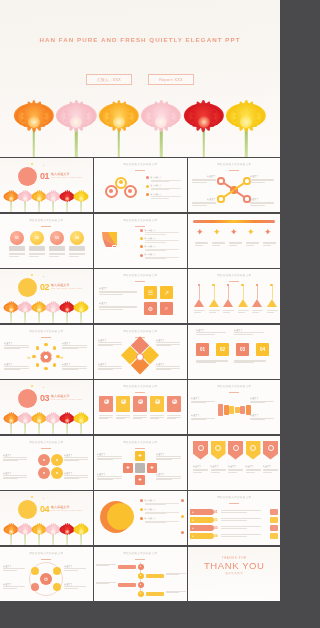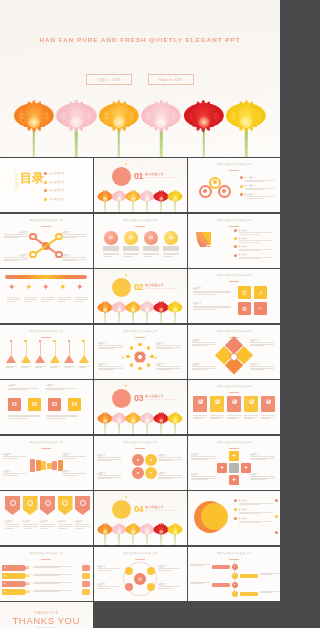--- a/index.html
+++ b/index.html
@@ -272,40 +272,20 @@
             <div style="position: absolute; left: 50%; top: 50%; width: 4.836px; height: 16.12px; margin-left: -2.418px; margin-top: -16.12px; transform-origin: 50% 100%; transform: rotate(315deg) scaleY(0.91799); border-radius: 50% 50% 40% 40%; background: linear-gradient(to top, rgb(255, 225, 77), rgb(246, 196, 13)); opacity: 0.92;"></div>
             <div style="position: absolute; left: 50%; top: 50%; width: 4.836px; height: 16.12px; margin-left: -2.418px; margin-top: -16.12px; transform-origin: 50% 100%; transform: rotate(337.5deg) scaleY(0.978686); border-radius: 50% 50% 40% 40%; background: linear-gradient(to top, rgb(255, 225, 77), rgb(246, 196, 13)); opacity: 0.92;"></div>
           </div>
         </div>
         <div class="core" style="width: 12.09px; height: 12.09px; bottom: 35.008px; background: radial-gradient(circle, rgb(255, 243, 176) 0%, rgb(255, 225, 77) 75%);"></div>
       </div>
     </div>
 </div>
 
 <div class="grid" id="grid">
-    <div class="slide" style="background: rgb(254, 253, 251);">
-      <div style="position: absolute; left: 14px; top: 15px; font-size: 2.6px; color: rgb(251, 214, 106); letter-spacing: 0.4px; writing-mode: vertical-rl;">CONTENTS</div>
-      <div style="position: absolute; left: 20px; top: 14px; font-size: 12px; font-weight: 700; color: rgb(251, 192, 45); letter-spacing: 0px; line-height: 1;">目录</div>
-      <div style="position: absolute; left: 44px; top: 14px; display: flex; align-items: center; gap: 2px;">
-        <div style="width: 3.4px; height: 3.4px; border-radius: 50%; background: rgb(240, 134, 106);"></div>
-        <div style="font-size: 2.4px; color: rgb(216, 177, 159); letter-spacing: 0.1px;">输入标题文字</div>
-      </div>
-      <div style="position: absolute; left: 44px; top: 22.5px; display: flex; align-items: center; gap: 2px;">
-        <div style="width: 3.4px; height: 3.4px; border-radius: 50%; background: rgb(251, 192, 45);"></div>
-        <div style="font-size: 2.4px; color: rgb(216, 177, 159); letter-spacing: 0.1px;">输入标题文字</div>
-      </div>
-      <div style="position: absolute; left: 44px; top: 31px; display: flex; align-items: center; gap: 2px;">
-        <div style="width: 3.4px; height: 3.4px; border-radius: 50%; background: rgb(245, 138, 60);"></div>
-        <div style="font-size: 2.4px; color: rgb(216, 177, 159); letter-spacing: 0.1px;">输入标题文字</div>
-      </div>
-      <div style="position: absolute; left: 44px; top: 39.5px; display: flex; align-items: center; gap: 2px;">
-        <div style="width: 3.4px; height: 3.4px; border-radius: 50%; background: rgb(251, 192, 45);"></div>
-        <div style="font-size: 2.4px; color: rgb(216, 177, 159); letter-spacing: 0.1px;">输入标题文字</div>
-      </div>
-    </div>
     <div class="slide sec">
       <div class="bigcircle" style="background: rgb(244, 130, 106); opacity: 0.88;"></div>
       <div class="num" style="color: rgb(244, 130, 106);">01</div>
       <div class="sectxt"><b>输入标题文字</b><span style="font-size: 2px; color: rgb(243, 189, 169);">PLEASE INPUT TITLE HERE</span></div>
       <div class="dot" style="left: 31px; top: 5px;"></div>
       <div class="dot" style="left: 43px; top: 7px; width: 1.4px; height: 1.4px; background: rgb(249, 180, 160);"></div>
       <div class="flowers" style="height: 26px;">
         <div class="flw" style="left: 3.67212px; width: 15.08px; height: 26px;">
           <div class="stem" style="height: 13px; width: 0.928px;"></div>
           <div class="petals" style="width: 15.08px; height: 9.3496px; bottom: 10.92px; background: radial-gradient(at 50% 55%, rgb(255, 243, 196) 0%, rgb(255, 243, 196) 16%, rgb(255, 179, 71) 30%, rgb(245, 124, 31) 62%, rgb(255, 179, 71) 88%, rgba(255, 255, 255, 0) 100%); filter: blur(0.15px);">
@@ -1647,16 +1627,16 @@
       </div>
       <div style="position: absolute; left: 43.5px; top: 44px; width: 6px; height: 6px; border-radius: 50%; background: rgb(251, 192, 45); display: flex; align-items: center; justify-content: center; color: rgb(255, 255, 255); font-size: 2.6px;">●</div>
       <div style="position: absolute; left: 52px; top: 45px; width: 18px; height: 4px; background: rgb(251, 192, 45); opacity: 0.9; border-radius: 1px;"></div>
       <div class="lines" style="position: absolute; left: 72px; top: 44px; width: 20px; gap: 0.9px;">
         <i style="width: 20px;"></i>
         <i style="width: 13px;"></i>
       </div>
     </div>
     <div class="slide ty">
       <div class="tyen">THANKS  FOR</div>
-      <div class="tycn">THANKS YOU</div>
+      <div class="tycn">THANK YOU</div>
       <div style="position: absolute; left: 0px; right: 0px; top: 25px; text-align: center; font-size: 2.4px; color: rgb(233, 184, 166); letter-spacing: 0.6px;">感谢您的观看</div>
     </div>
   </div>
 
 </body></html>

